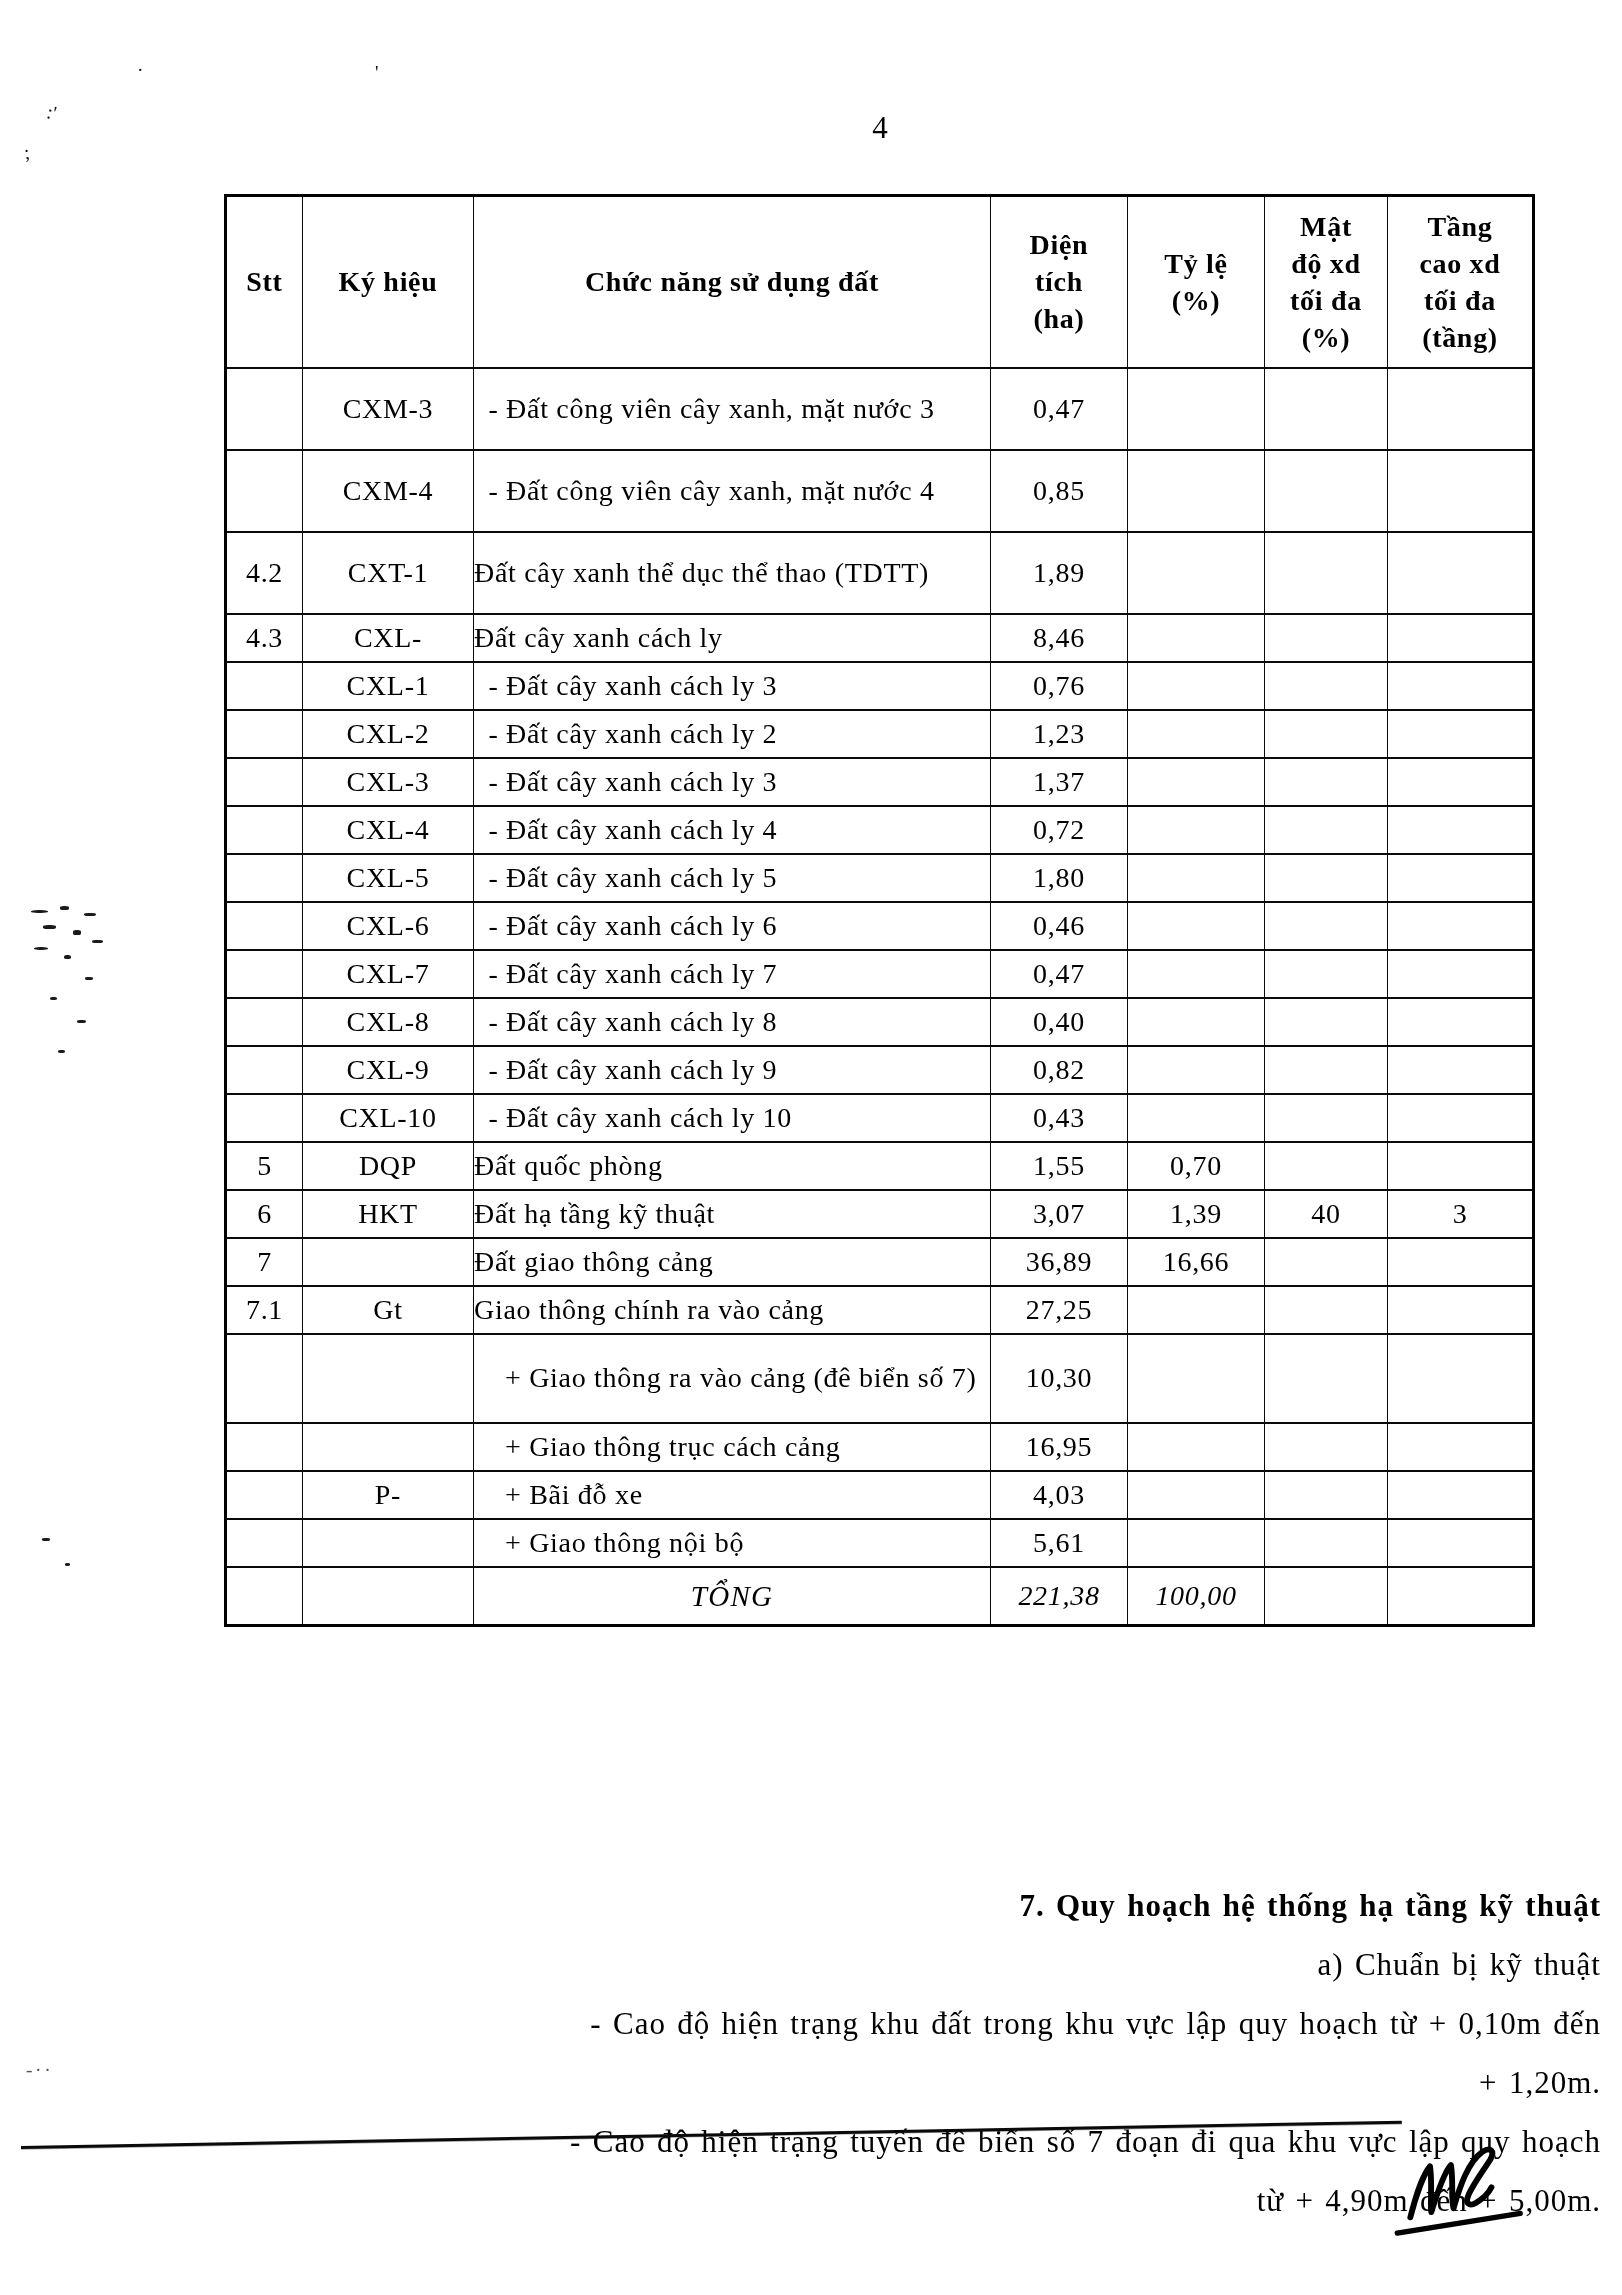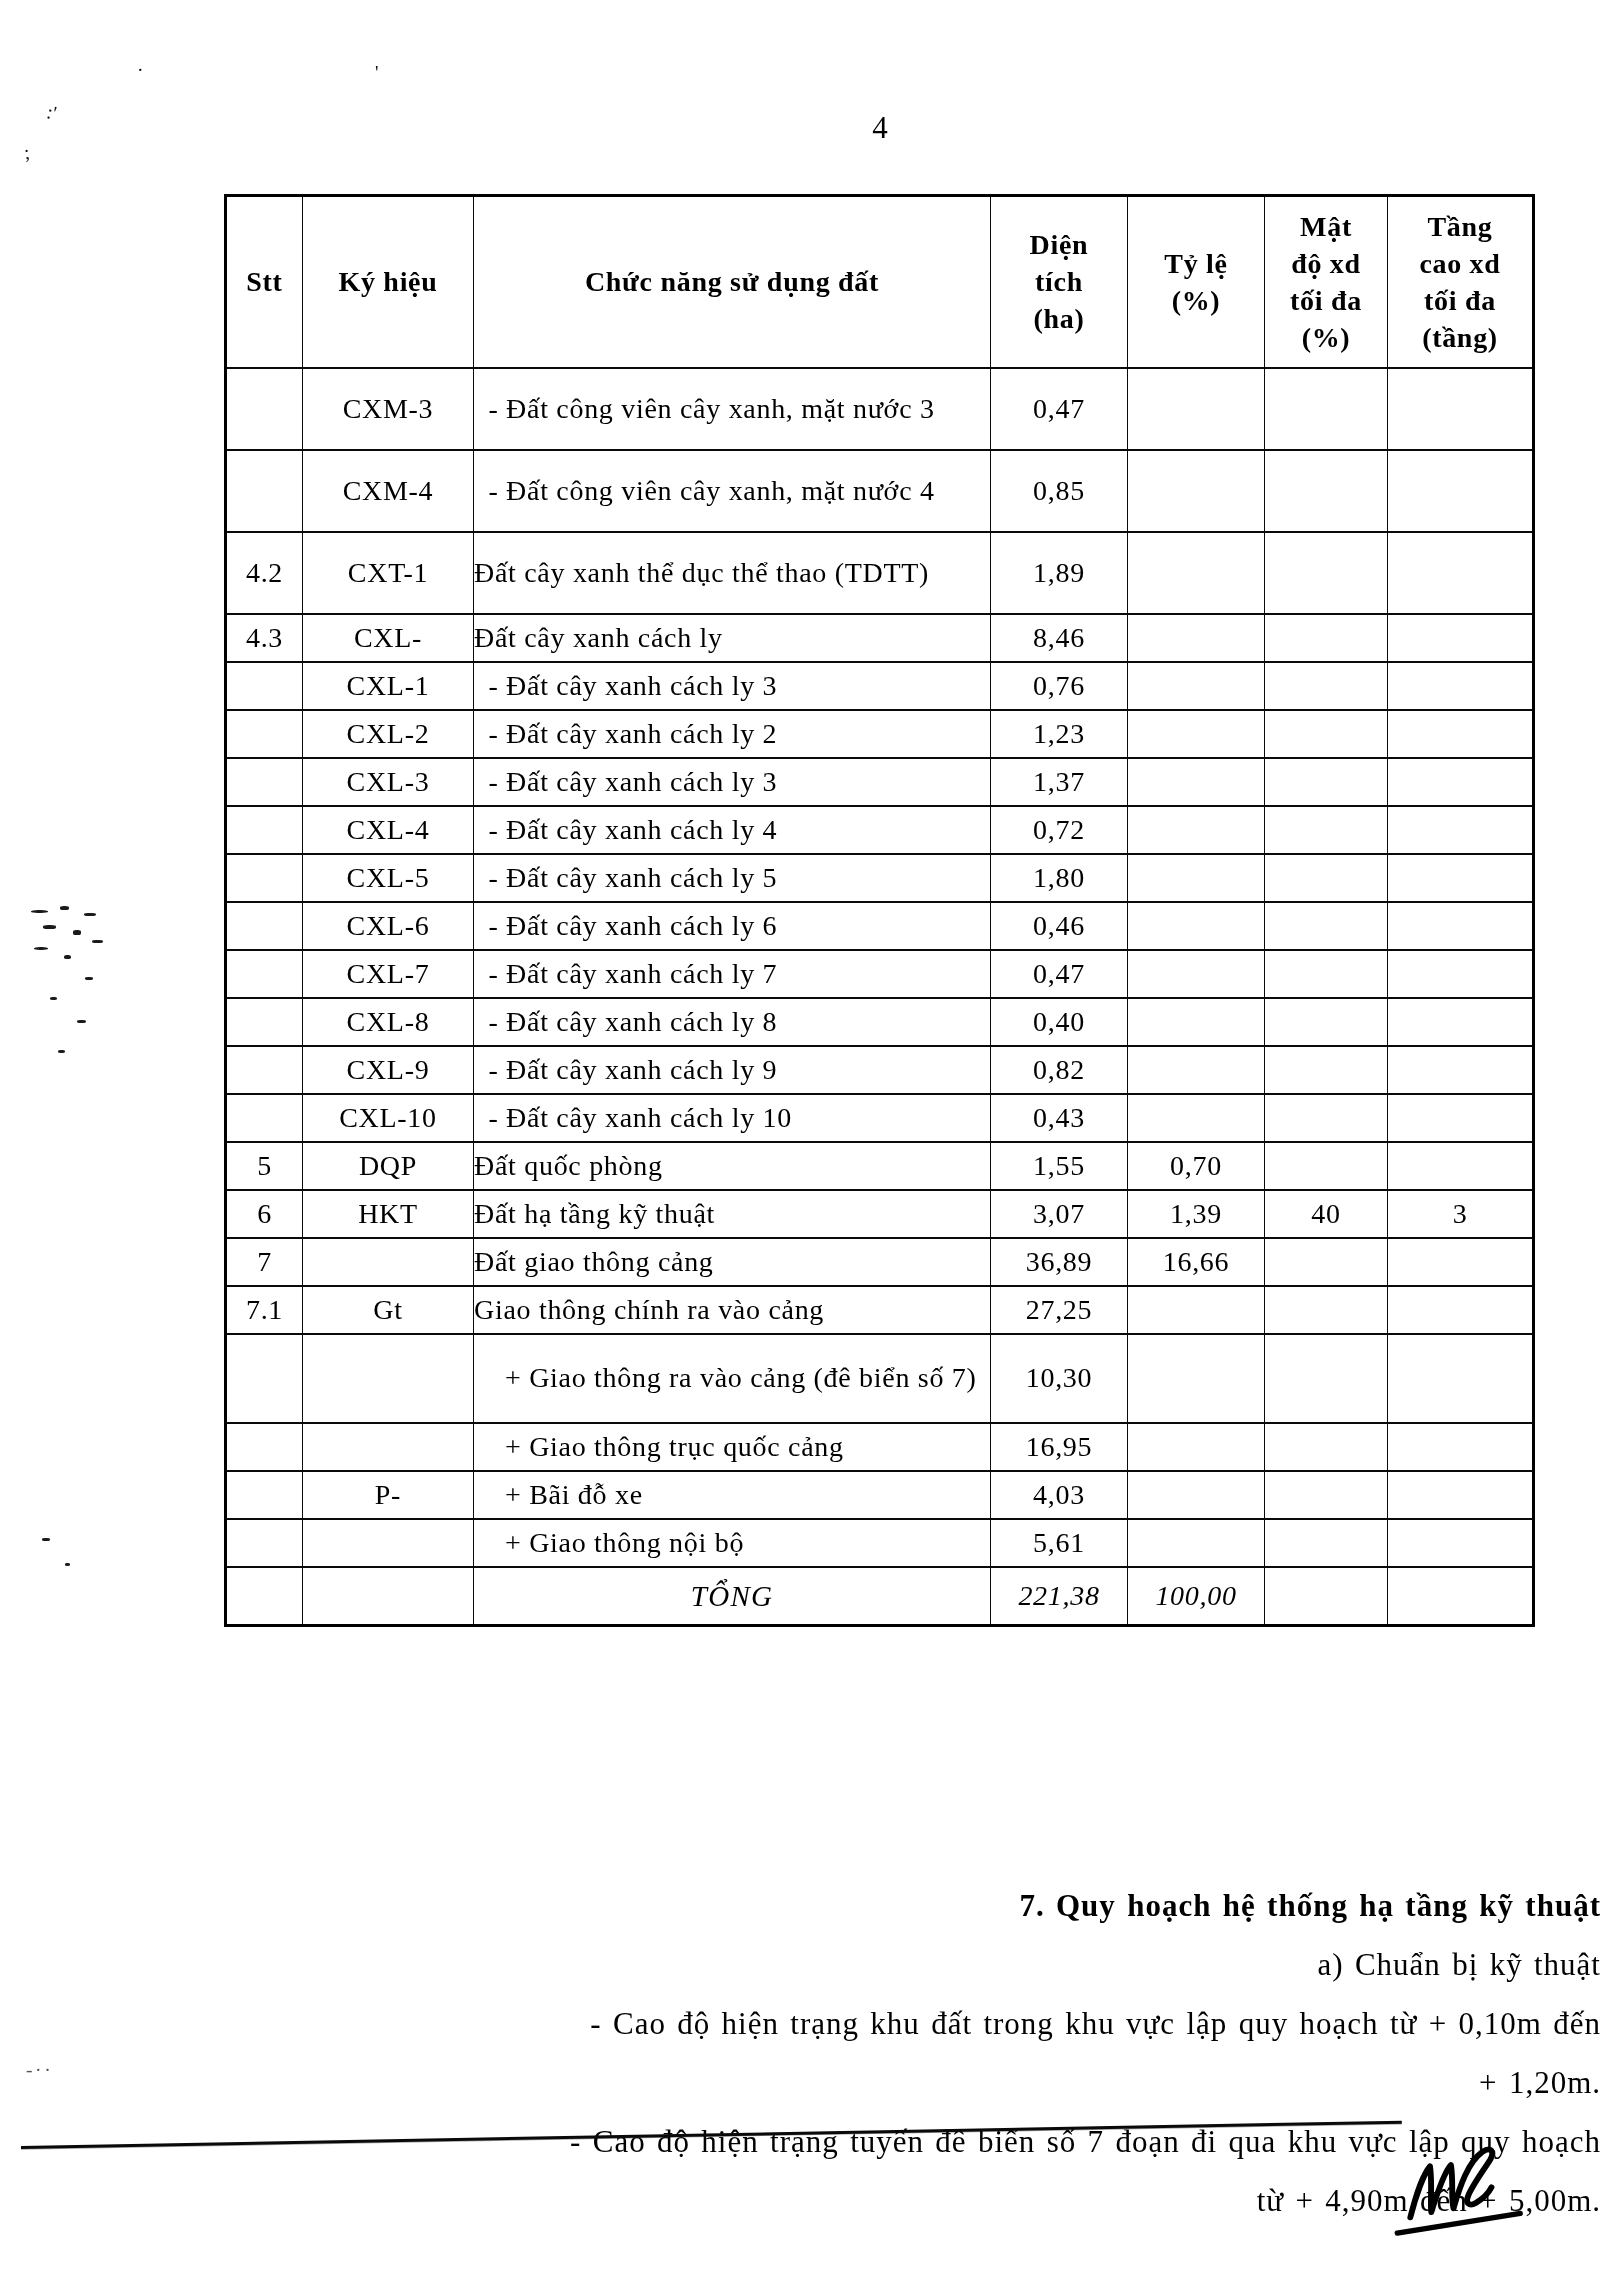--- a/index.html
+++ b/index.html
@@ -269,21 +269,21 @@
         <td class="c-ky"></td>
         <td class="c-cn">+ Giao thông ra vào cảng (đê biển số 7)</td>
         <td class="c-dt">10,30</td>
         <td class="c-tl"></td>
         <td class="c-md"></td>
         <td class="c-tc"></td>
       </tr>
       <tr class="sub">
         <td class="c-stt"></td>
         <td class="c-ky"></td>
-        <td class="c-cn">+ Giao thông trục quốc cảng</td>
+        <td class="c-cn">+ Giao thông trục cách cảng</td>
         <td class="c-dt">16,95</td>
         <td class="c-tl"></td>
         <td class="c-md"></td>
         <td class="c-tc"></td>
       </tr>
       <tr class="sub">
         <td class="c-stt"></td>
         <td class="c-ky">P-</td>
         <td class="c-cn">+ Bãi đỗ xe</td>
         <td class="c-dt">4,03</td>

